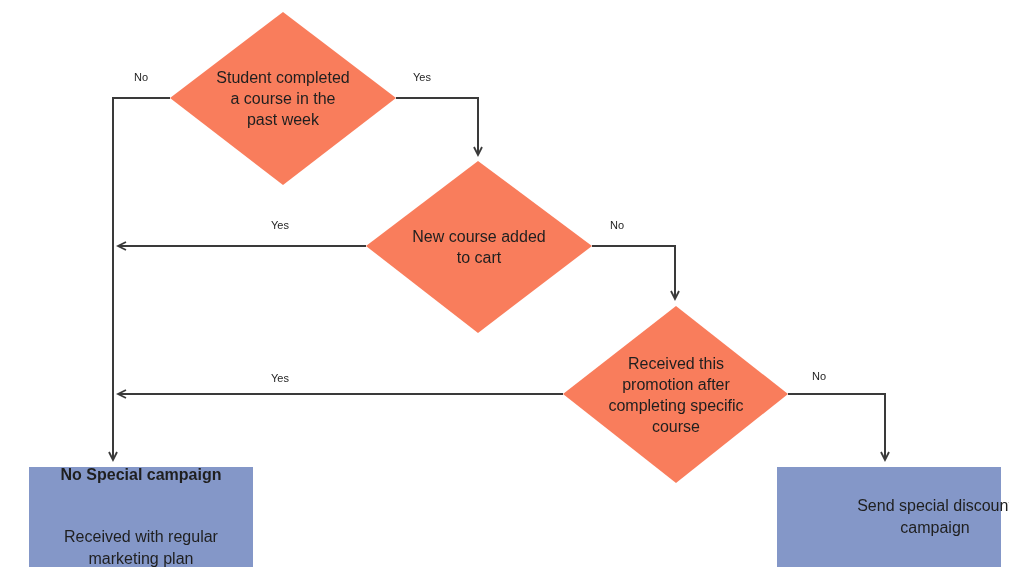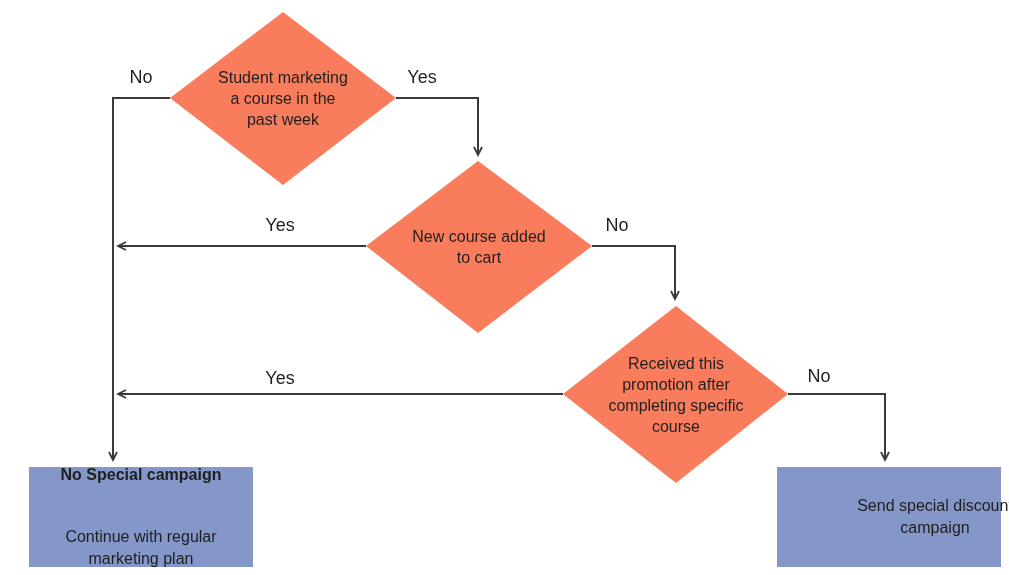--- a/index.html
+++ b/index.html
@@ -45,21 +45,21 @@
     color: #1f1f1f;
     pointer-events: none;
   }
   .outcome-title {
     font-weight: bold;
     white-space: pre-line;
   }
   .edge-label {
     position: absolute;
     transform: translate(-50%, -50%);
-    font-size: 18px;
+    font-size: 11px;
     color: #1f1f1f;
     pointer-events: none;
   }
 </style>
 </head>
 <body>
 
 <div class="stage">
 
   <svg width="1009" height="575" viewBox="0 0 1009 575">
@@ -77,35 +77,35 @@
     <path d="M 788 394 L 885 394 L 885 460" fill="none" stroke-width="2" marker-end="url(#arrow)" stroke="#3a3a3a"></path>
 
     <polygon points="283,12 396,98 283,185 170,98" fill="#F97D5C"></polygon>
     <polygon points="478,161 592,246 478,333 366,246" fill="#F97D5C"></polygon>
     <polygon points="676,306 788,394 676,483 563,394" fill="#F97D5C"></polygon>
 
     <rect x="29" y="467" width="224" height="100" fill="#8497C8"></rect>
     <rect x="777" y="467" width="224" height="100" fill="#8497C8"></rect>
   </svg>
 
-  <div class="node-text" style="left:170px; top:12px; width:226px; height:173px;">Student marketing
+  <div class="node-text" style="left:170px; top:12px; width:226px; height:173px;">Student completed
 a course in the
 past week</div>
 
   <div class="node-text" style="left:366px; top:161px; width:226px; height:172px;">New course added
 to cart</div>
 
   <div class="node-text" style="left:563px; top:306px; width:226px; height:177px;">Received this
 promotion after
 completing specific
 course</div>
 
   <div class="outcome-text" style="left:29px; top:467px; width:224px; height:100px;gap:40px;">
     <span class="outcome-title">No Special campaign</span>
-    <span>Continue with regular
+    <span>Received with regular
 marketing plan</span>
   </div>
 
   <div class="outcome-text" style="left:777px; top:467px; width:224px; height:100px;padding-left:46px;">
     <span>Send special discount
 campaign</span>
   </div>
 
   <span class="edge-label" style="left:141px; top:77px;">No</span>
   <span class="edge-label" style="left:422px; top:77px;">Yes</span>

